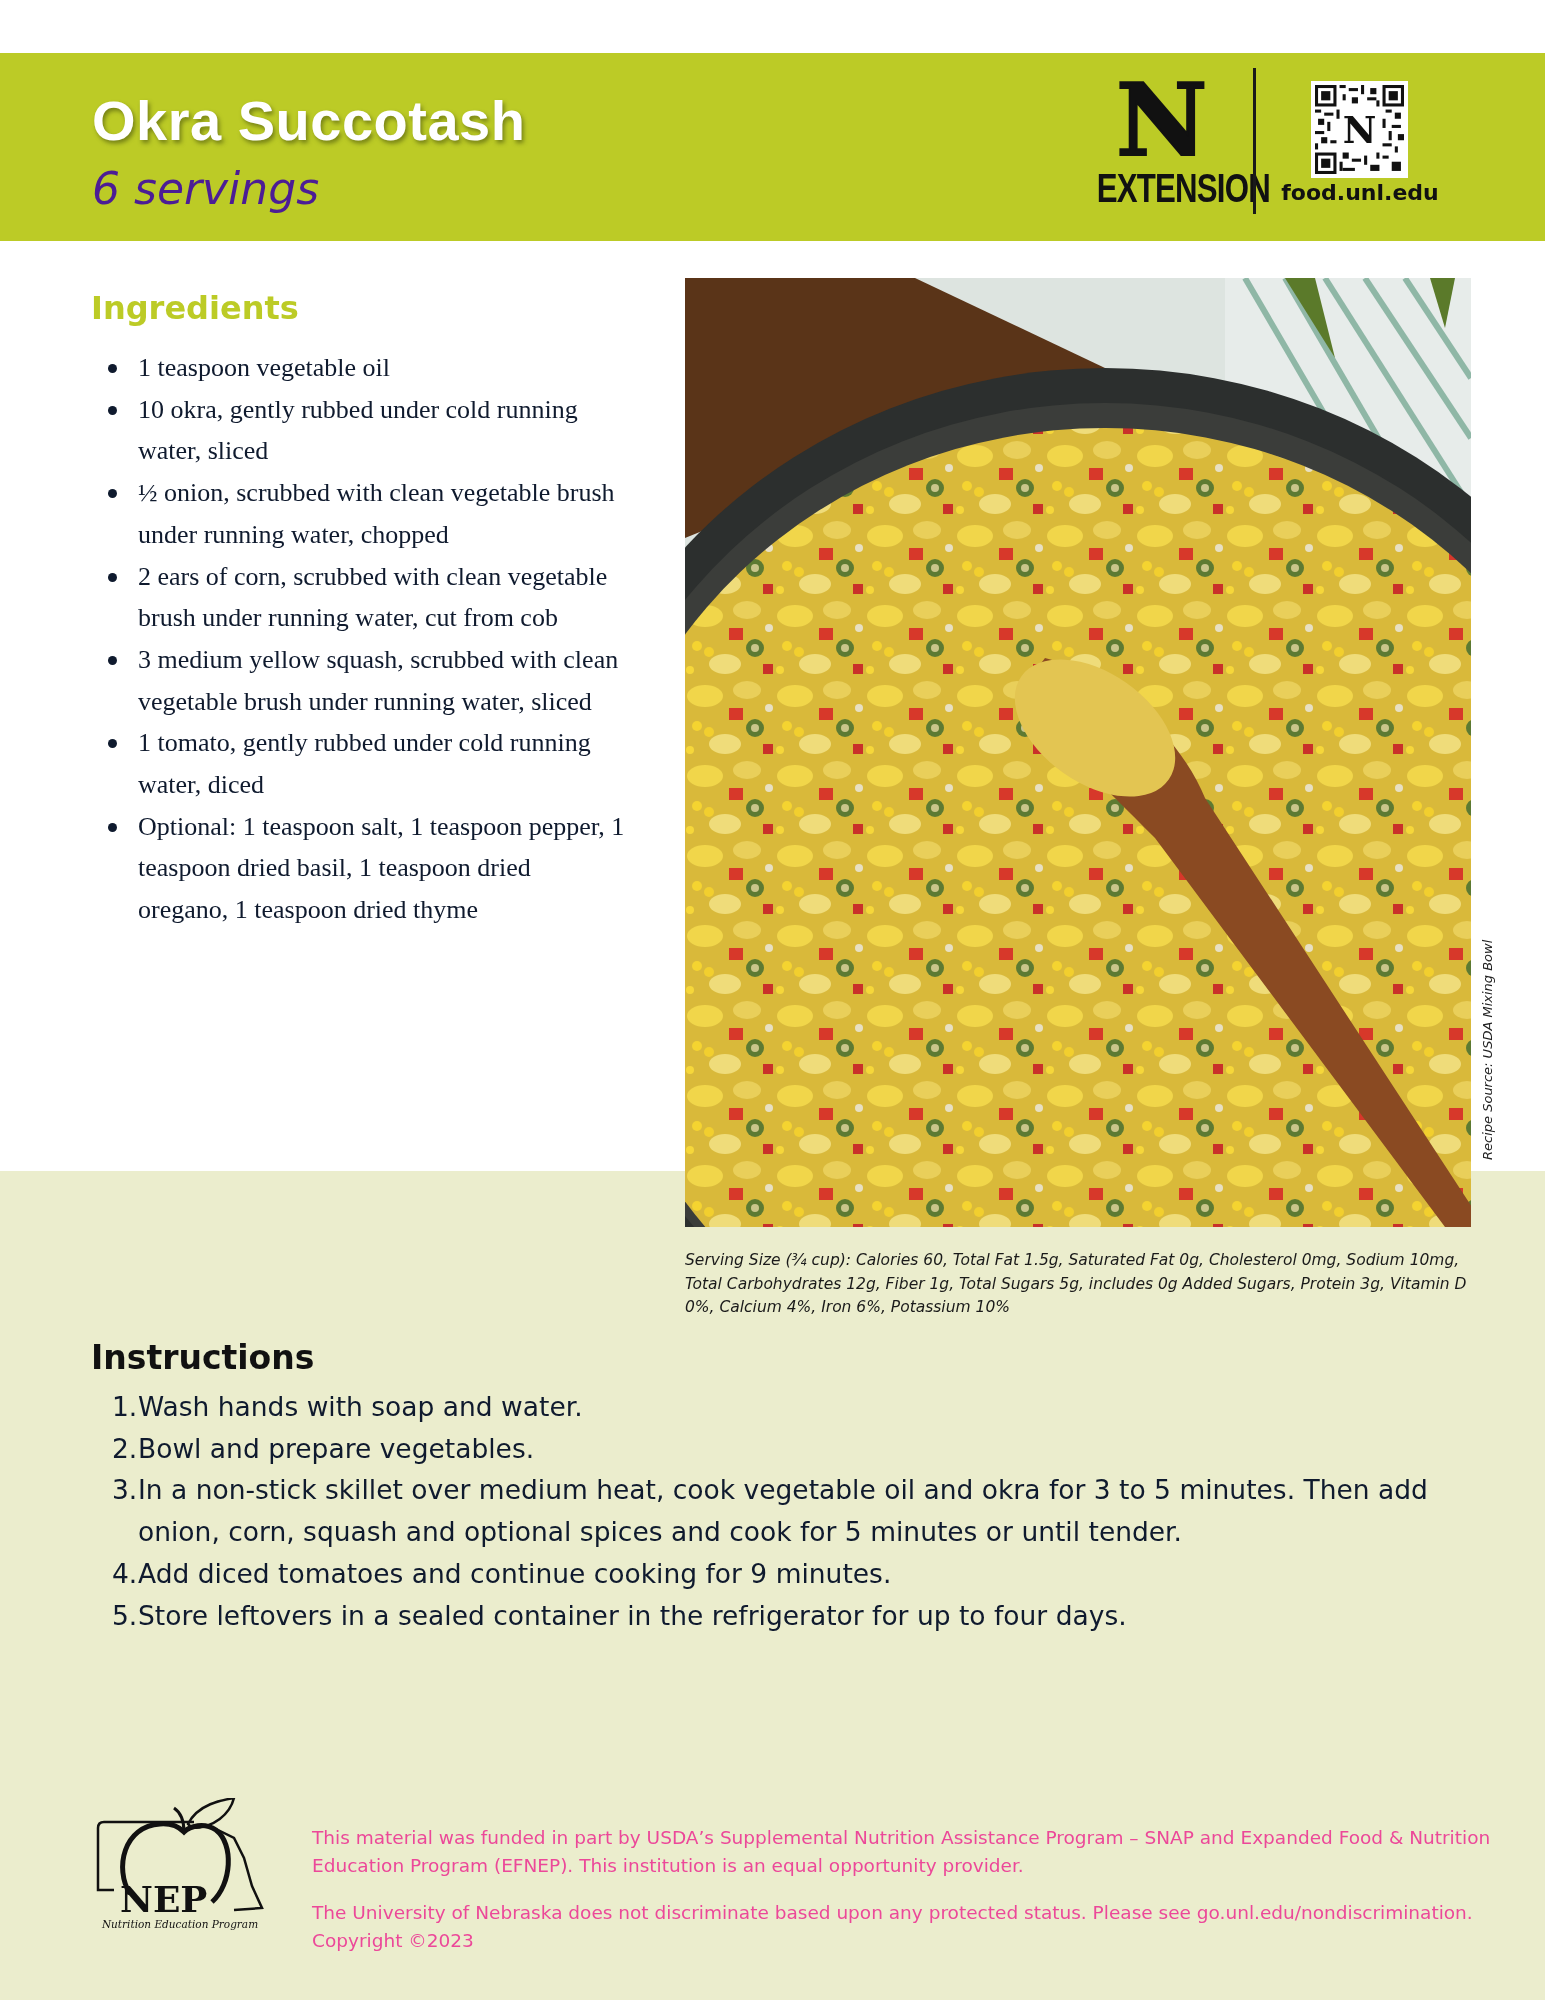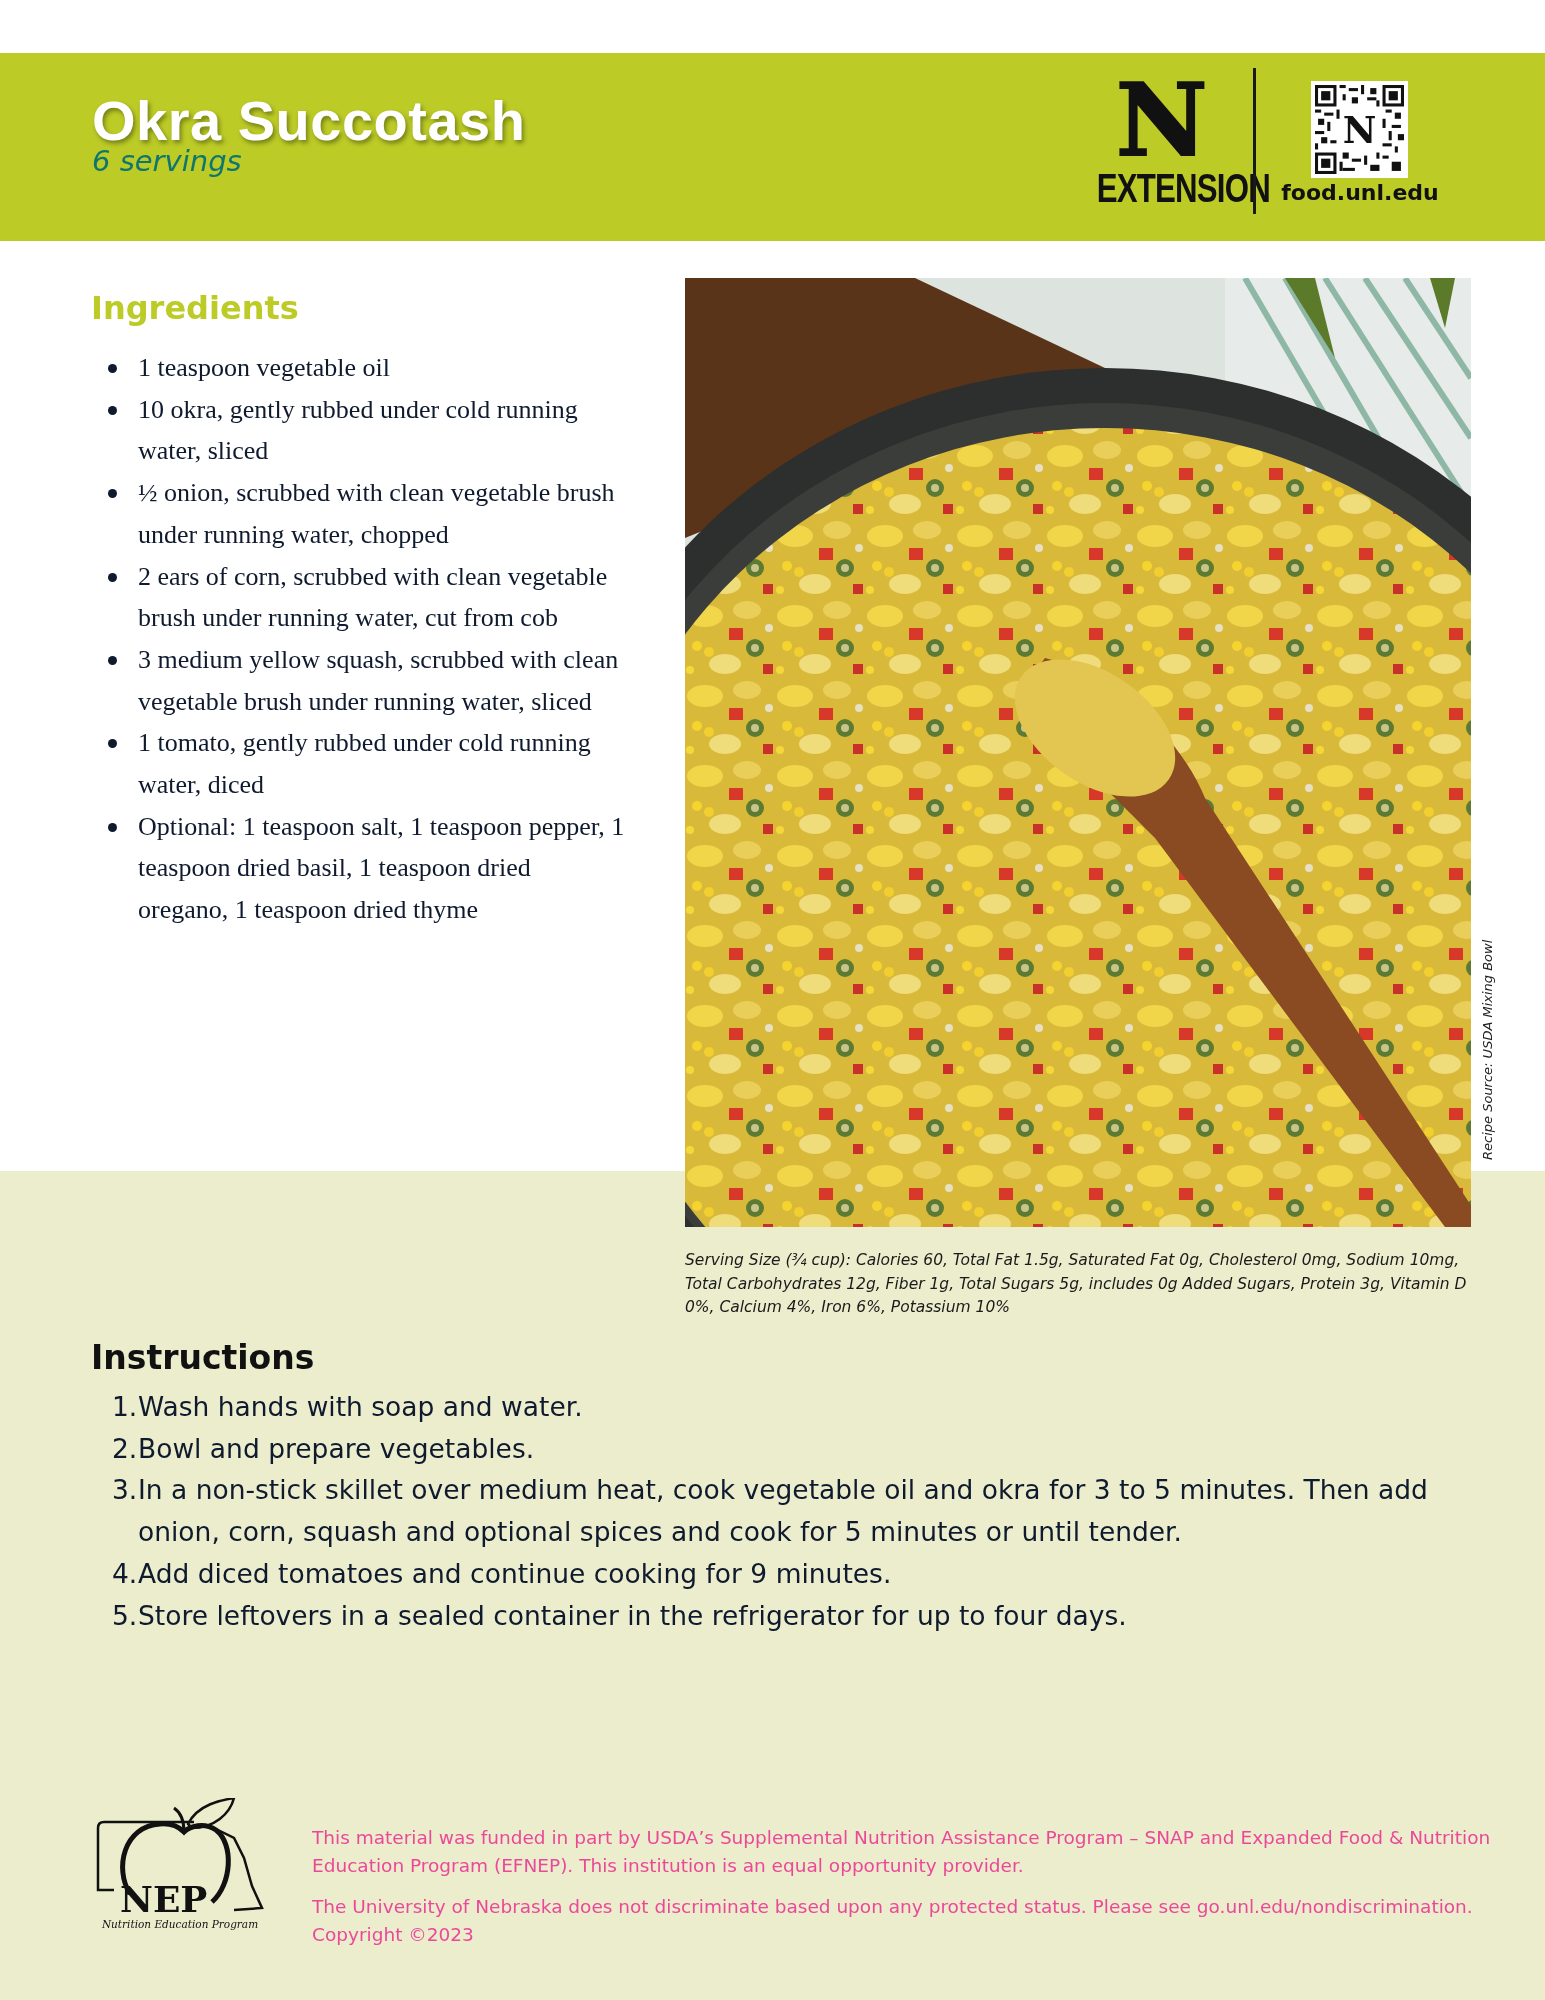--- a/index.html
+++ b/index.html
@@ -10,23 +10,23 @@
       position: absolute; left: 0; top: 53px; width: 1545px; height: 188px;
       background: #bccb26;
     }
     .recipe-title {
       position: absolute; left: 92px; top: 88px;
       font-family: "Liberation Sans", sans-serif; font-weight: 700; font-size: 56px;
       color: #ffffff; letter-spacing: 0.5px;
       text-shadow: 2px 3px 4px rgba(60,70,10,0.55);
     }
     .servings {
-      position: absolute; left: 92px; top: 144px;
-      font-family: "DejaVu Sans", sans-serif; font-style: italic; font-size: 29px;
-      color: #0f766e;
+      position: absolute; left: 92px; top: 163px;
+      font-family: "DejaVu Sans", sans-serif; font-style: italic; font-size: 44px;
+      color: #4c1d95;
     }
     .extension-logo { position: absolute; left: 1080px; top: 78px; width: 152px; height: 135px; }
     .n-glyph {
       position: absolute; left: 36px; top: -8px;
       font-family: "DejaVu Serif", serif; font-weight: 900; font-size: 100px; line-height: 1;
       color: #111; -webkit-text-stroke: 2px #111;
     }
     .extension-word {
       position: absolute; left: 0; top: 88px; width: 152px; text-align: center;
       font-family: "Liberation Sans", sans-serif; font-weight: 700; font-size: 40px;
@@ -95,21 +95,21 @@
     }
     .instructions-list .step-num { position: absolute; left: 4px; top: 0; }
 
     .nep-logo { position: absolute; left: 94px; top: 1798px; width: 176px; height: 134px; }
     .nep-logo svg { width: 176px; height: 134px; display: block; }
 
     .footer-text {
       position: absolute; left: 312px; top: 1824px; width: 1200px;
       font-family: "DejaVu Sans", sans-serif; font-size: 18.5px; line-height: 28px; color: #ec4899;
     }
-    .footer-text p + p { margin-top: 13px; }
+    .footer-text p + p { margin-top: 19px; }
   </style>
 </head>
 <body>
 
 <div class="header-band"></div>
 <h1 class="recipe-title">Okra Succotash</h1>
 <div class="servings">6 servings</div>
 
 <div class="extension-logo">
   <div class="n-glyph">N</div>

